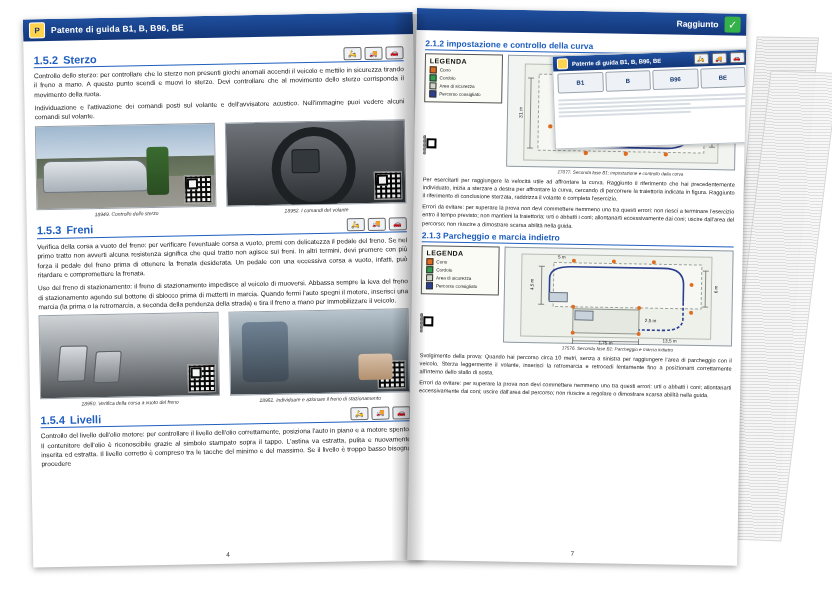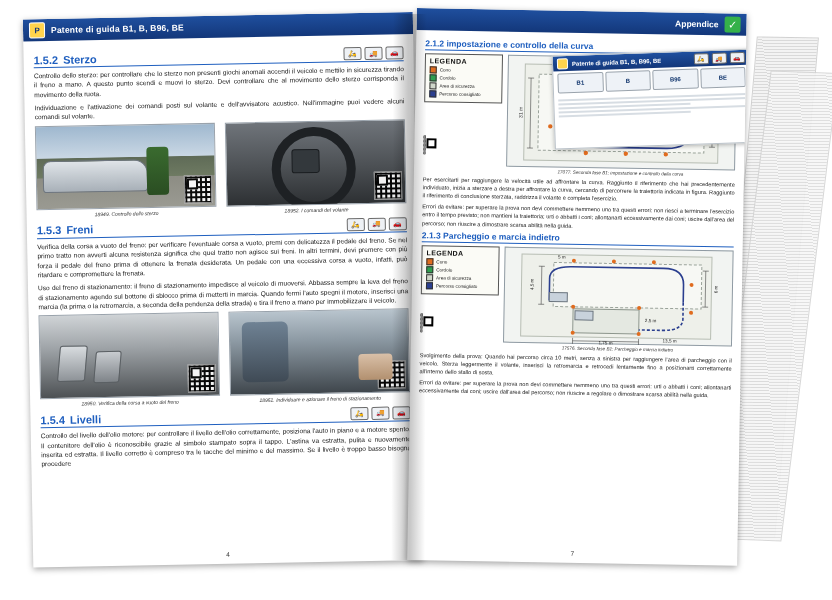--- a/index.html
+++ b/index.html
@@ -274,21 +274,21 @@
       <p class="txt">Controllo del livello dell'olio motore: per controllare il livello dell'olio correttamente, posiziona l'auto in piano e a motore spento. Il contenitore dell'olio è riconoscibile grazie al simbolo stampato sopra il tappo. L'astina va estratta, pulita e nuovamente inserita ed estratta. Il livello corretto è compreso tra le tacche del minimo e del massimo. Se il livello è troppo basso bisogna procedere</p>
 
       <div class="pg-num">4</div>
     </div>
   </div>
 
   <div class="page-right">
 
     <div class="hdr">
       <span class="spacer"></span>
-      <span class="app">Appendice</span>
+      <span class="app">Raggiunto</span>
       <span class="check">✓</span>
     </div>
 
     <div class="rp-body">
 
       <h3 class="sec2">
         <span>2.1.2</span>
         <span>impostazione e controllo della curva</span>
       </h3>
 

